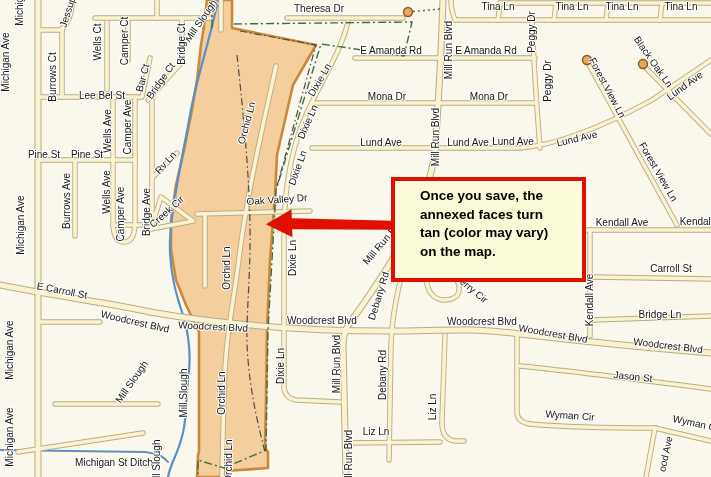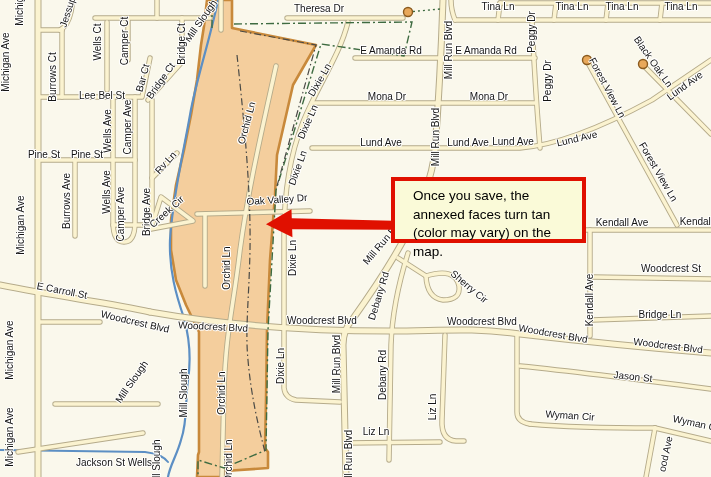--- a/index.html
+++ b/index.html
@@ -22,26 +22,26 @@
   .slabel{
     position:absolute;
     font-size:10px;line-height:10px;color:#141414;
     white-space:nowrap;
     transform:translate(-50%,-50%);
     text-shadow:-1px 0 0 #fff,1px 0 0 #fff,0 -1px 0 #fff,0 1px 0 #fff,1px 1px 0 #fff,-1px -1px 0 #fff;
     pointer-events:none;
   }
   
   #callout{
-    position:absolute;left:391px;top:177px;width:195px;height:66px;
+    position:absolute;left:391px;top:177px;width:195px;height:105px;
     box-sizing:border-box;
     background:var(--callout-bg,#FAFAD8);
     border:4px solid var(--accent,#E01000);
-    padding:6px 18px;
-    font-weight:normal;font-size:13.5px;line-height:18.5px;color:#000;
+    padding:6px 25px;
+    font-weight:bold;font-size:13.5px;line-height:18.5px;color:#000;
   }
   #arrow-svg{position:absolute;left:0;top:0;pointer-events:none;}
 </style>
 </head>
 <body>
 
 <div id="map" style="--bg: #FAF8EC; --roadfill: #FBF3D0; --casing: #B5AB8B; --accent: #E01000; --callout-bg: #FAFAD8;">
 
   <svg id="basemap" width="711" height="477" viewBox="0 0 711 477">
 
@@ -227,36 +227,36 @@
       <span class="slabel" style="left: 277px; top: 200px; transform: translate(-50%, -50%) rotate(-4deg);">Oak Valley Dr</span>
       <span class="slabel" style="left: 384px; top: 241px; transform: translate(-50%, -50%) rotate(-50deg);">Mill Run Blvd</span>
       <span class="slabel" style="left: 337px; top: 364px; transform: translate(-50%, -50%) rotate(-90deg);">Mill Run Blvd</span>
       <span class="slabel" style="left: 349px; top: 459px; transform: translate(-50%, -50%) rotate(-90deg);">Mill Run Blvd</span>
       <span class="slabel" style="left: 469px; top: 287px; transform: translate(-50%, -50%) rotate(40deg);">Sherry Cir</span>
       <span class="slabel" style="left: 379px; top: 296px; transform: translate(-50%, -50%) rotate(-73deg);">Debany Rd</span>
       <span class="slabel" style="left: 383px; top: 375px; transform: translate(-50%, -50%) rotate(-90deg);">Debany Rd</span>
       <span class="slabel" style="left: 622px; top: 223px; transform: translate(-50%, -50%) rotate(0deg);">Kendall Ave</span>
       <span class="slabel" style="left: 706px; top: 222px; transform: translate(-50%, -50%) rotate(0deg);">Kendall Ave</span>
       <span class="slabel" style="left: 590px; top: 300px; transform: translate(-50%, -50%) rotate(-90deg);">Kendall Ave</span>
-      <span class="slabel" style="left: 671px; top: 269px; transform: translate(-50%, -50%) rotate(0deg);">Woodcrest St</span>
+      <span class="slabel" style="left: 671px; top: 269px; transform: translate(-50%, -50%) rotate(0deg);">Carroll St</span>
       <span class="slabel" style="left: 660px; top: 315px; transform: translate(-50%, -50%) rotate(0deg);">Bridge Ln</span>
       <span class="slabel" style="left: 62px; top: 291px; transform: translate(-50%, -50%) rotate(11deg);">E Carroll St</span>
       <span class="slabel" style="left: 135px; top: 322px; transform: translate(-50%, -50%) rotate(13deg);">Woodcrest Blvd</span>
       <span class="slabel" style="left: 213px; top: 327px; transform: translate(-50%, -50%) rotate(3deg);">Woodcrest Blvd</span>
       <span class="slabel" style="left: 322px; top: 321px; transform: translate(-50%, -50%) rotate(0deg);">Woodcrest Blvd</span>
       <span class="slabel" style="left: 482px; top: 322px; transform: translate(-50%, -50%) rotate(0deg);">Woodcrest Blvd</span>
       <span class="slabel" style="left: 553px; top: 334px; transform: translate(-50%, -50%) rotate(10deg);">Woodcrest Blvd</span>
       <span class="slabel" style="left: 668px; top: 346px; transform: translate(-50%, -50%) rotate(7deg);">Woodcrest Blvd</span>
       <span class="slabel" style="left: 633px; top: 377px; transform: translate(-50%, -50%) rotate(6deg);">Jason St</span>
       <span class="slabel" style="left: 570px; top: 416px; transform: translate(-50%, -50%) rotate(4deg);">Wyman Cir</span>
       <span class="slabel" style="left: 697px; top: 424px; transform: translate(-50%, -50%) rotate(12deg);">Wyman Cir</span>
       <span class="slabel" style="left: 666px; top: 454px; transform: translate(-50%, -50%) rotate(-78deg);">ood Ave</span>
       <span class="slabel" style="left: 376px; top: 432px; transform: translate(-50%, -50%) rotate(0deg);">Liz Ln</span>
       <span class="slabel" style="left: 433px; top: 407px; transform: translate(-50%, -50%) rotate(-90deg);">Liz Ln</span>
-      <span class="slabel" style="left: 114px; top: 463px; transform: translate(-50%, -50%) rotate(0deg);">Jackson St Wells</span>
+      <span class="slabel" style="left: 114px; top: 463px; transform: translate(-50%, -50%) rotate(0deg);">Michigan St Ditch</span>
       <span class="slabel" style="left: 132px; top: 382px; transform: translate(-50%, -50%) rotate(-55deg);">Mill Slough</span>
       <span class="slabel" style="left: 184px; top: 393px; transform: translate(-50%, -50%) rotate(-90deg);">Mill Slough</span>
       <span class="slabel" style="left: 157px; top: 464px; transform: translate(-50%, -50%) rotate(-90deg);">Mill Slough</span>
       <span class="slabel" style="left: 20px; top: -4px; transform: translate(-50%, -50%) rotate(-90deg);">Michigan Ave</span>
       <span class="slabel" style="left: 6px; top: 62px; transform: translate(-50%, -50%) rotate(-90deg);">Michigan Ave</span>
       <span class="slabel" style="left: 21px; top: 225px; transform: translate(-50%, -50%) rotate(-90deg);">Michigan Ave</span>
       <span class="slabel" style="left: 10px; top: 350px; transform: translate(-50%, -50%) rotate(-90deg);">Michigan Ave</span>
       <span class="slabel" style="left: 10px; top: 437px; transform: translate(-50%, -50%) rotate(-90deg);">Michigan Ave</span>
       <span class="slabel" style="left: 68px; top: 12px; transform: translate(-50%, -50%) rotate(-72deg);">Jessup</span>
       <span class="slabel" style="left: 53px; top: 77px; transform: translate(-50%, -50%) rotate(-90deg);">Burrows Ct</span>

